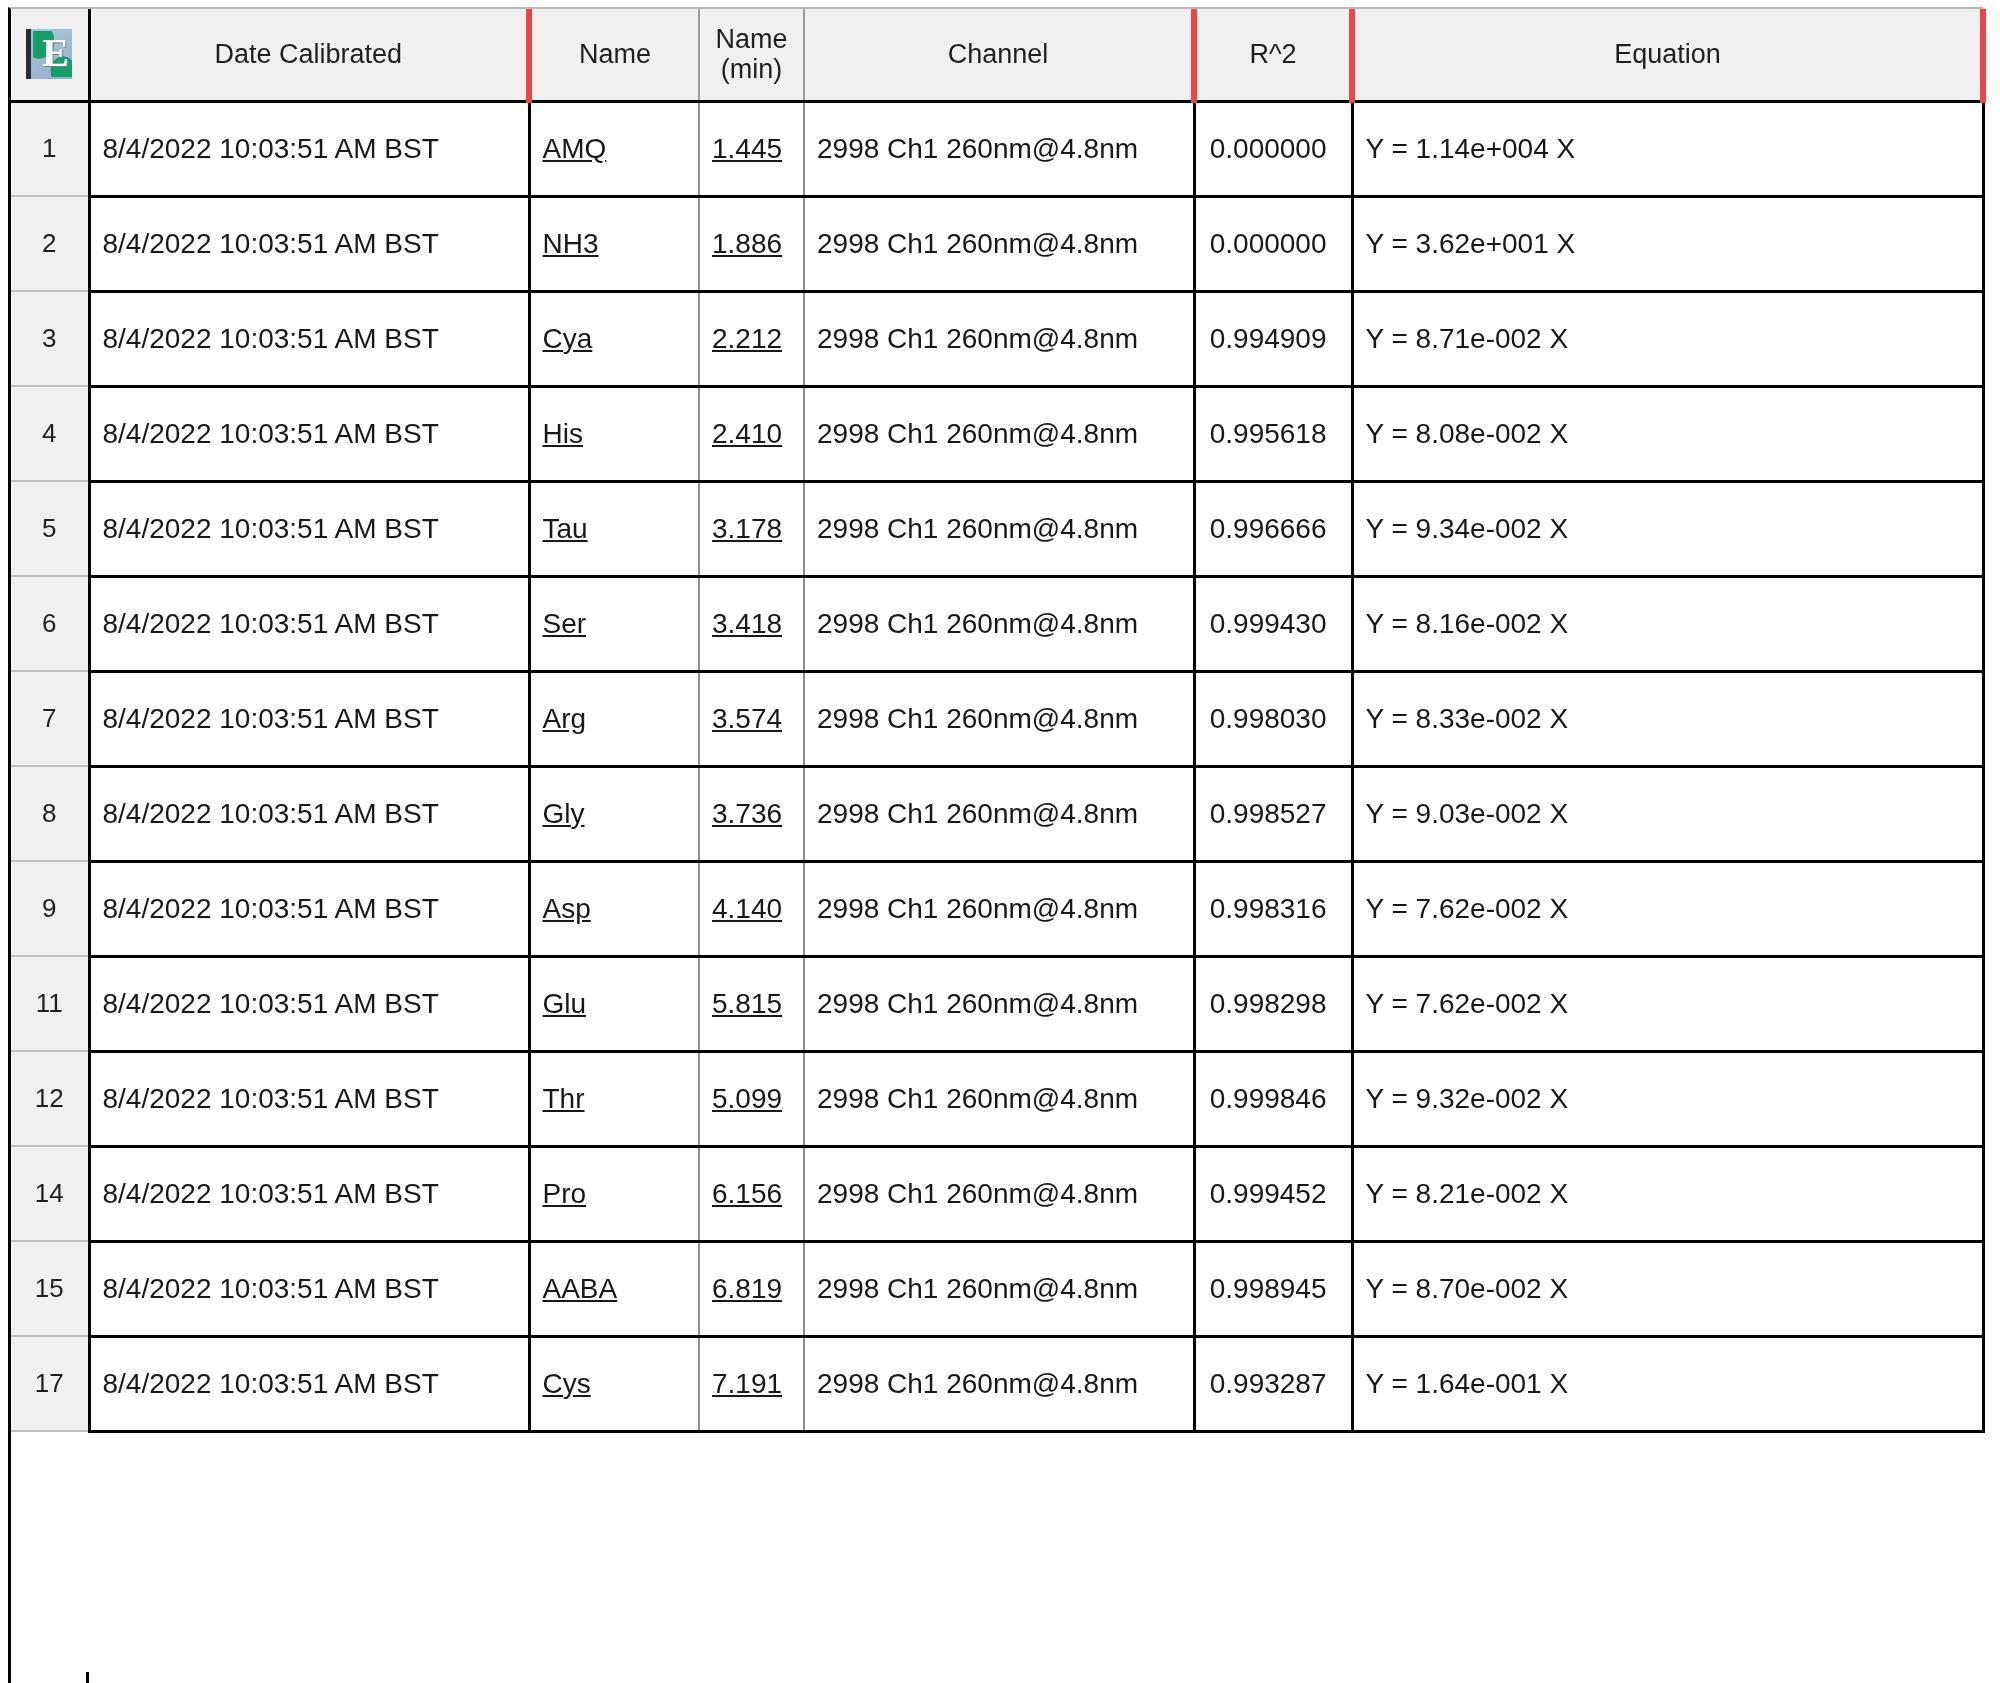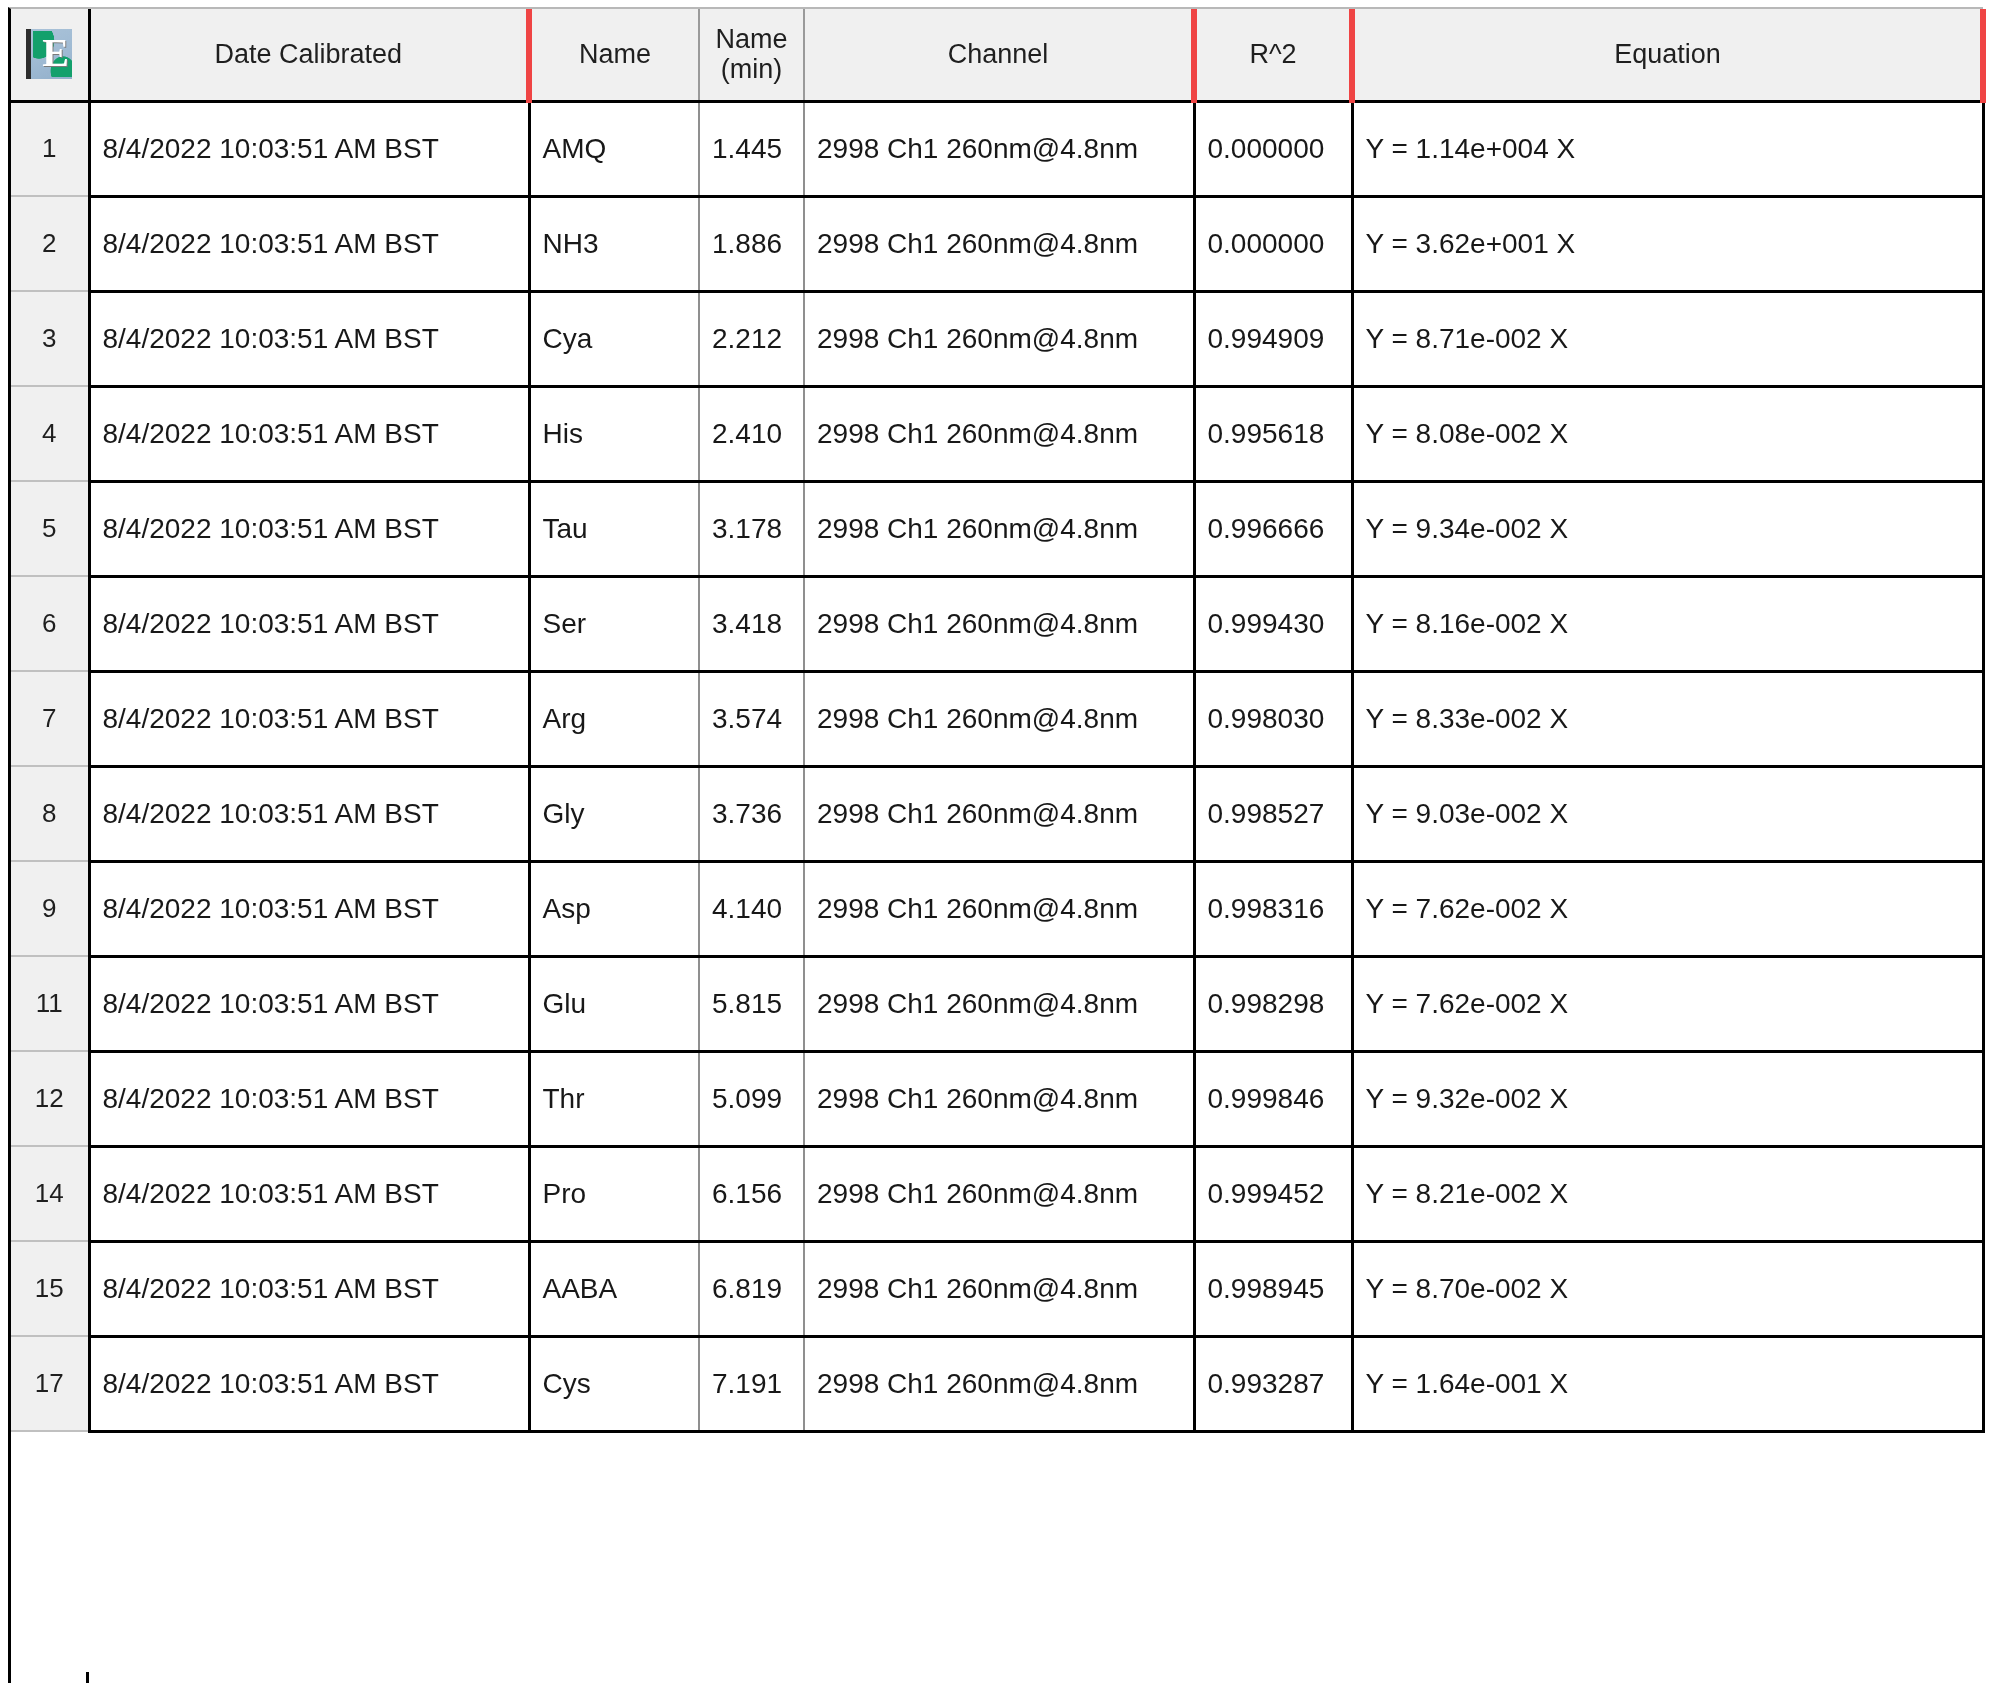--- a/index.html
+++ b/index.html
@@ -118,24 +118,26 @@
   tbody td.rowhdr {
     background: #f0f0f0;
     text-align: center;
     font-size: 26px;
     color: #1f1f1f;
     border-right: 3px solid #000000;
     border-bottom: 2px solid #c0c0c0;
     padding: 0;
   }
   tbody td.num {
+    text-align: right;
     padding-right: 24px;
   }
   tbody td.td-sep-light {
     border-right: 2px solid #8f8f8f;
+    text-decoration: underline;
   }
 
   
   col.c-rowhdr  { width: 78px;  }
   col.c-date    { width: 440px; }
   col.c-name    { width: 170px; }
   col.c-time    { width: 105px; }
   col.c-channel { width: 390px; }
   col.c-r2      { width: 158px; }
   col.c-eq      { width: 631px; }

